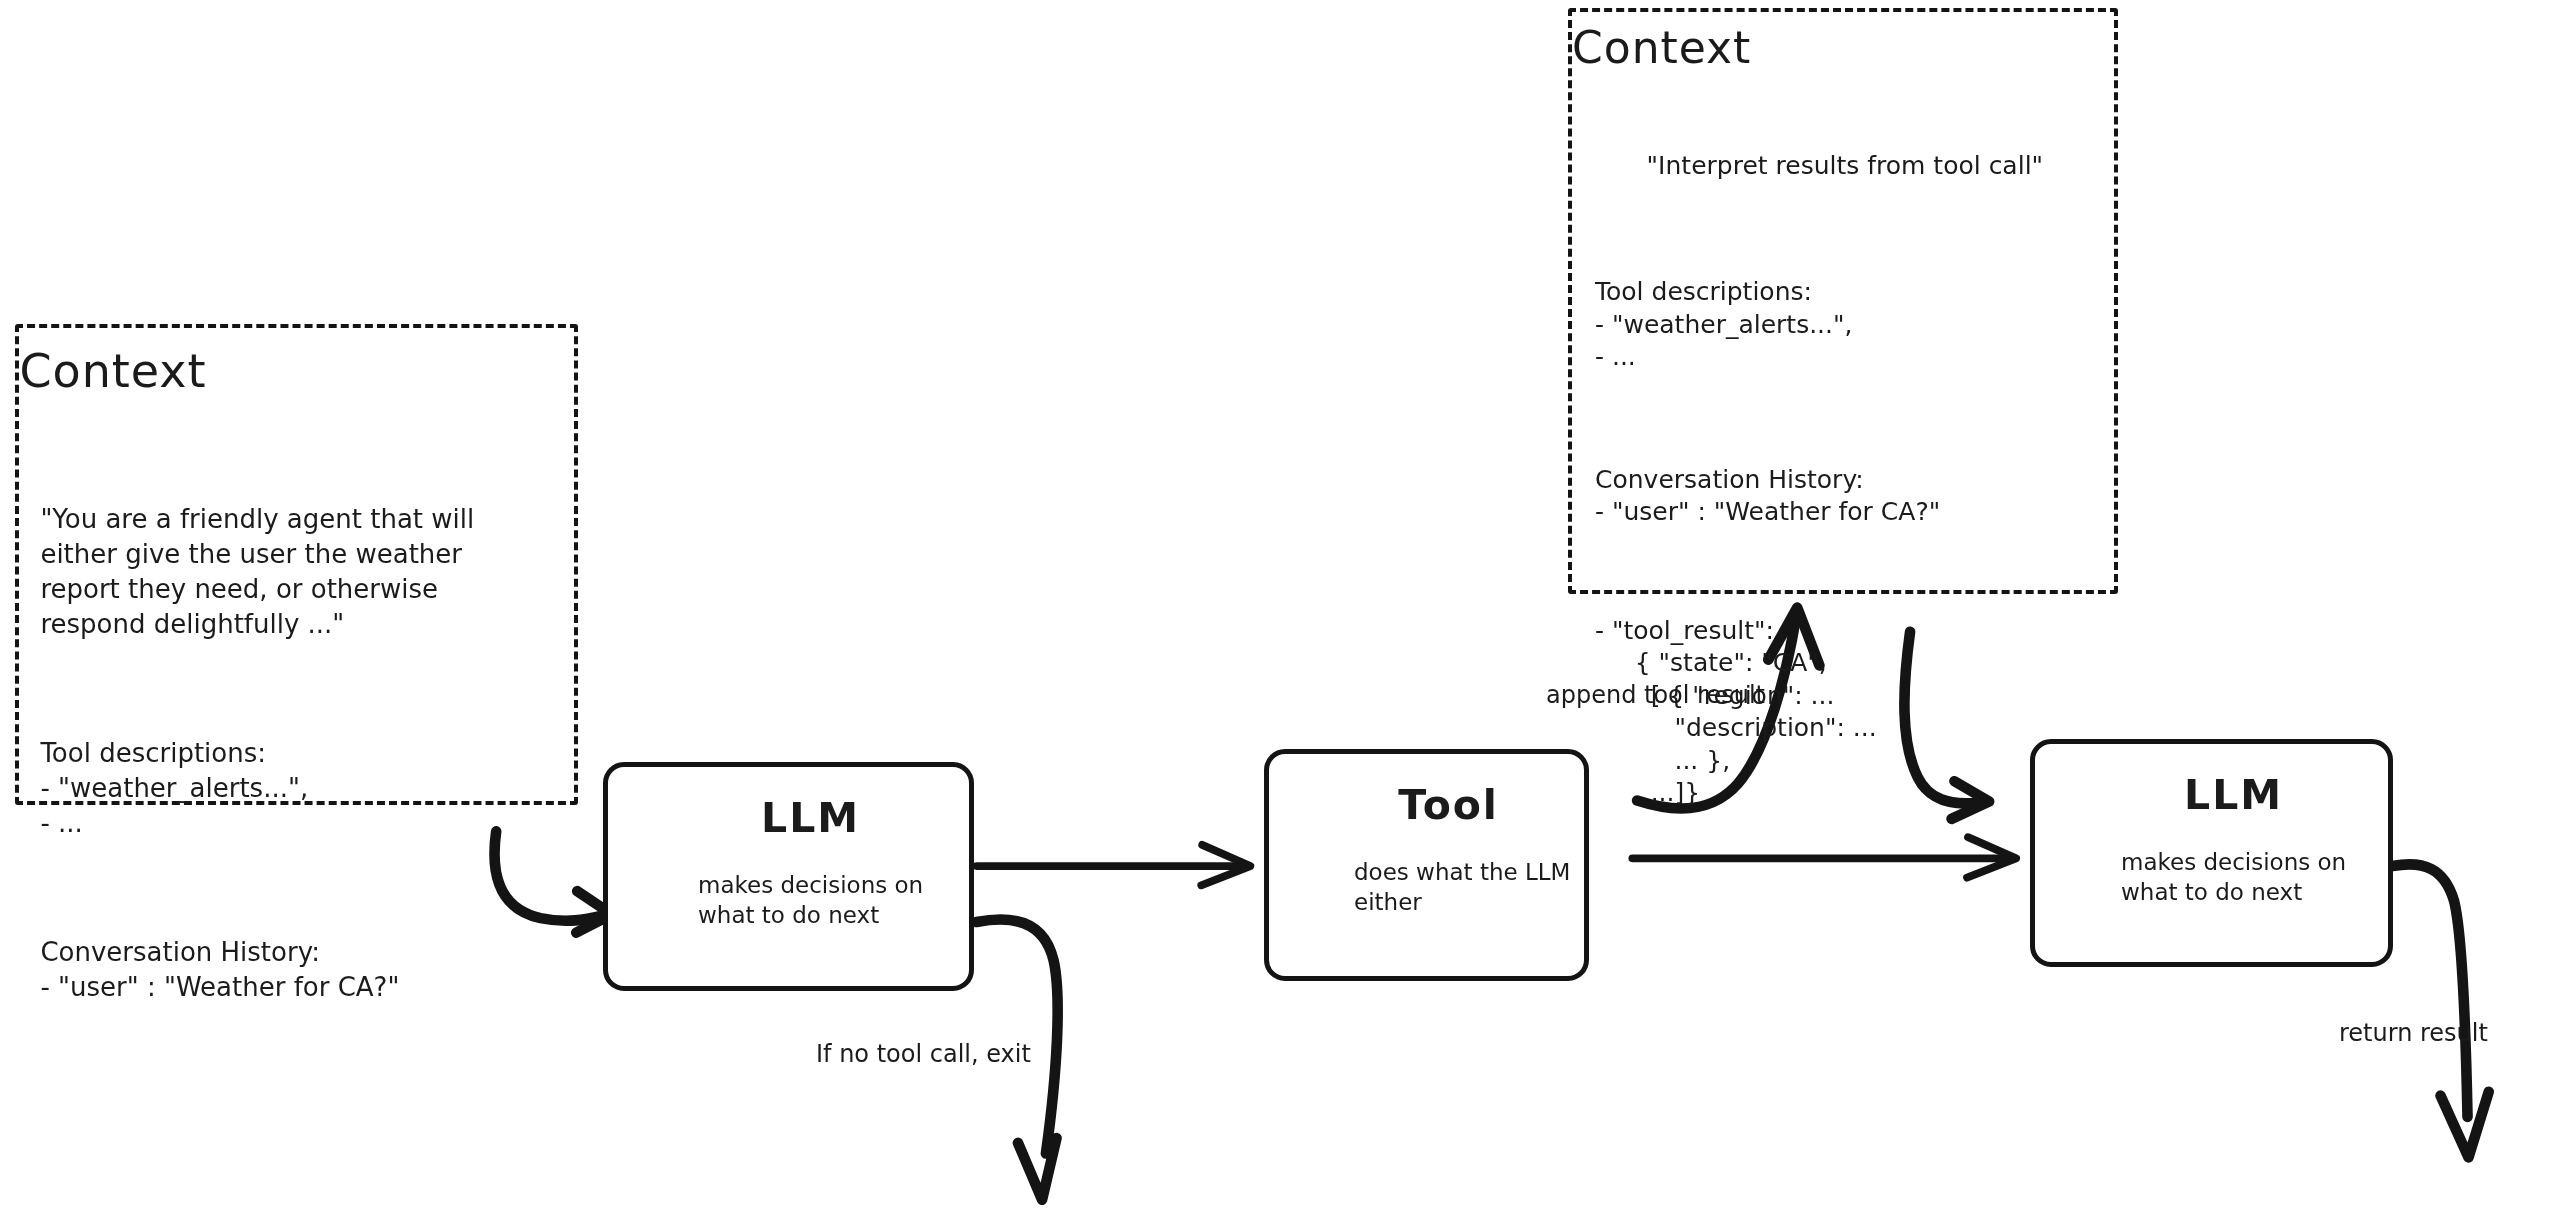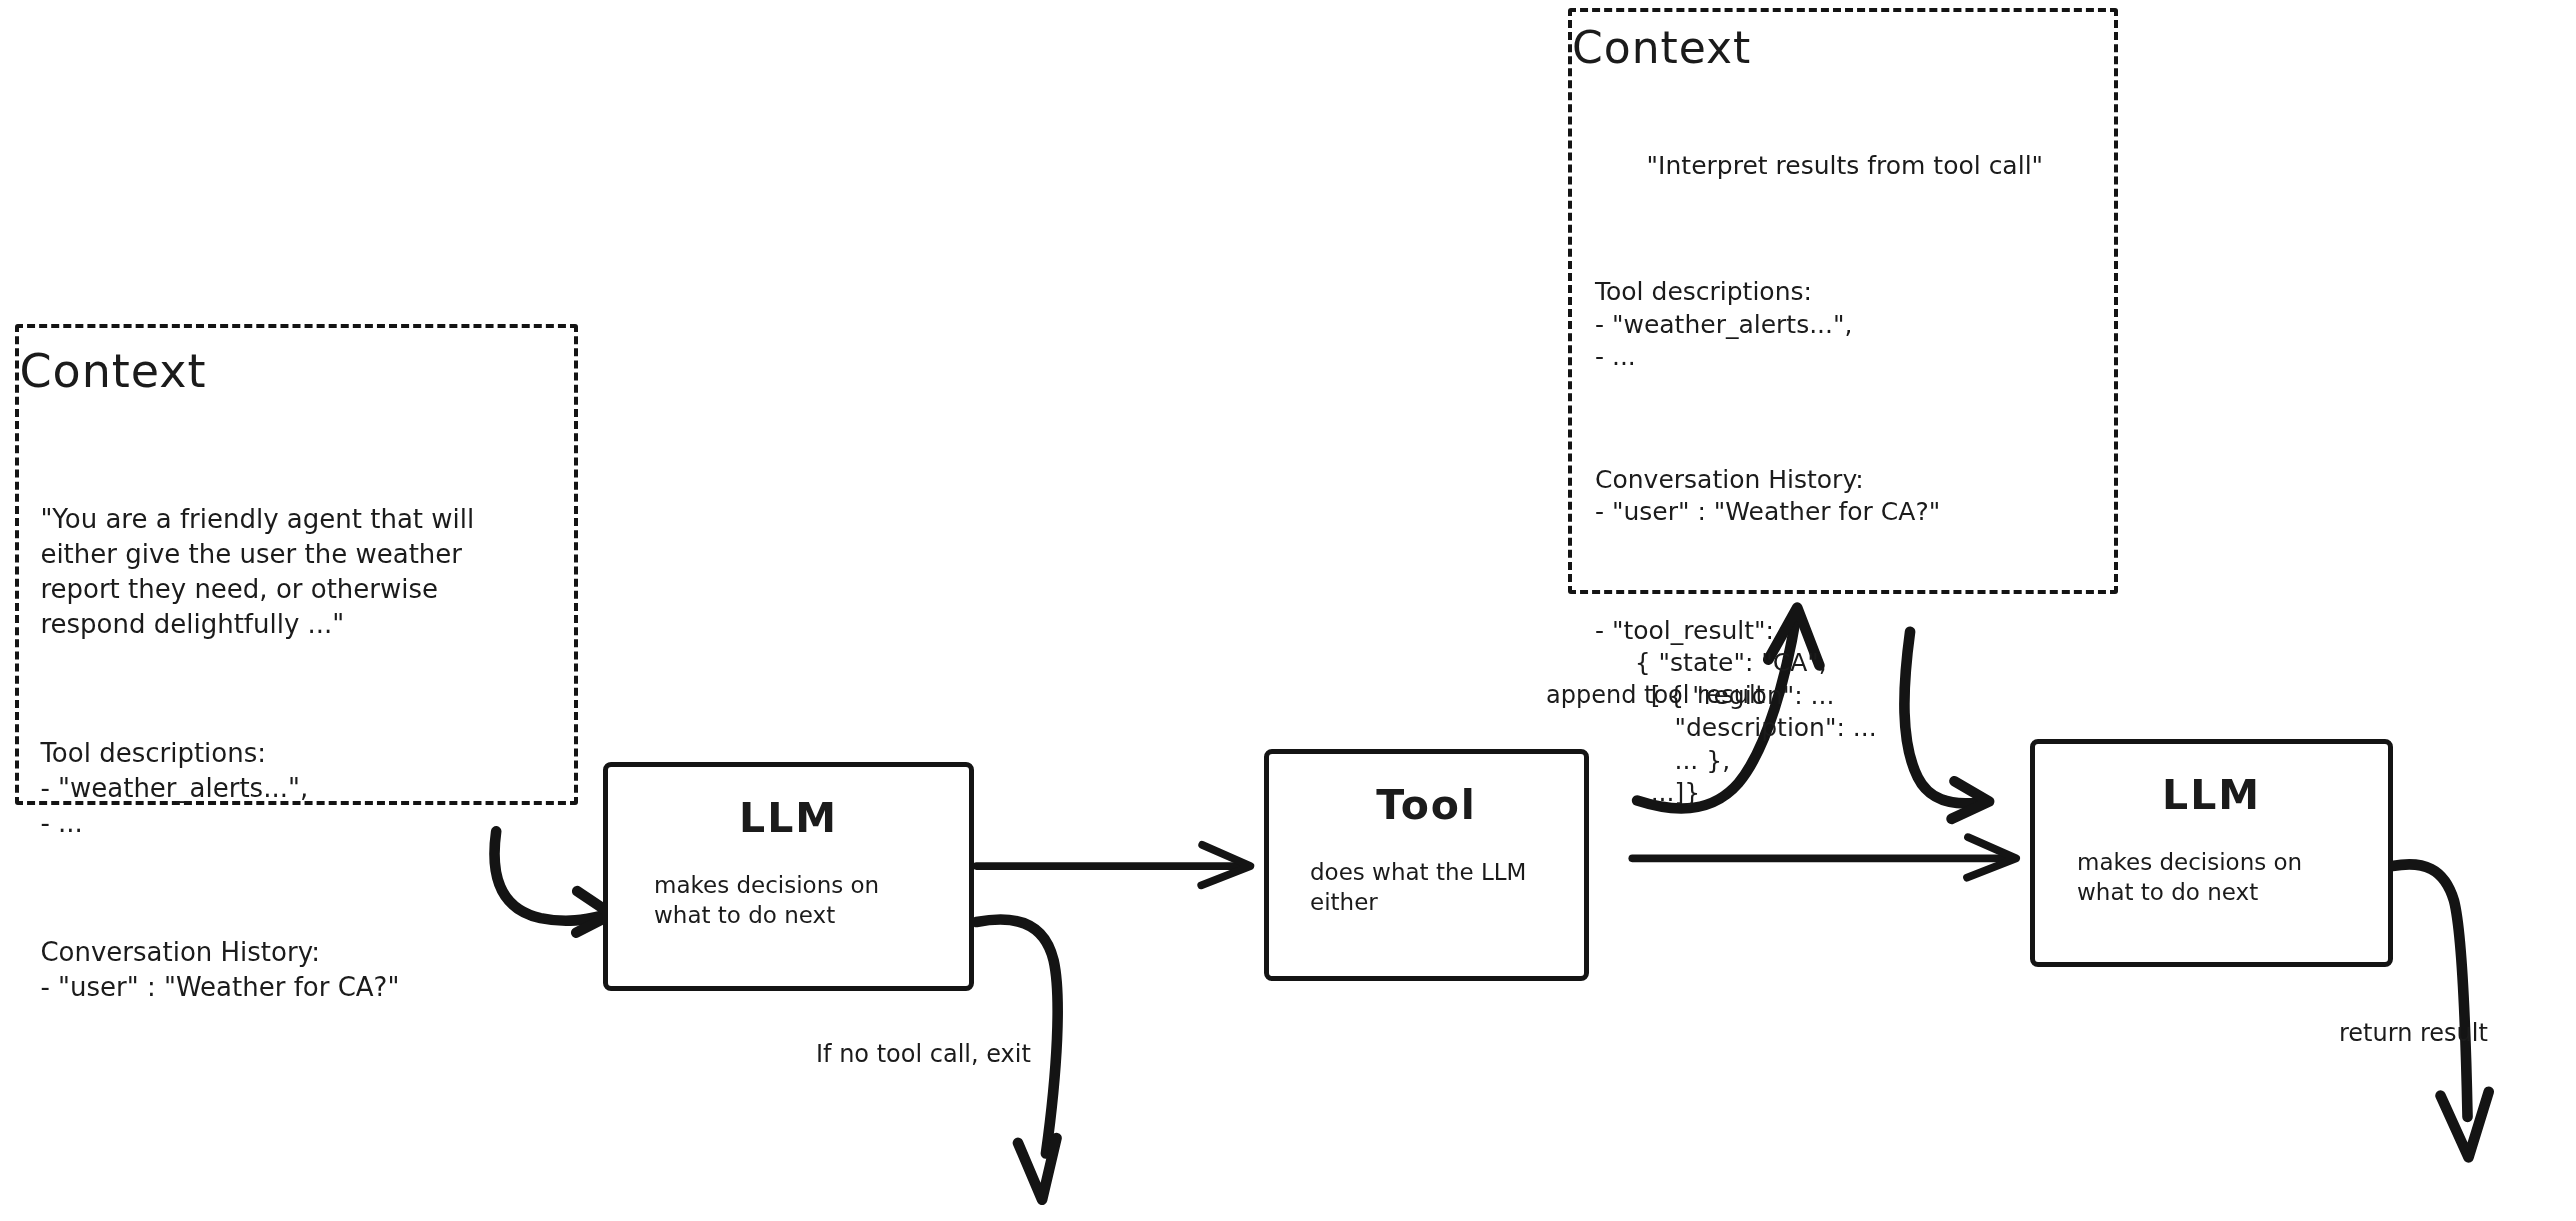--- a/index.html
+++ b/index.html
@@ -42,26 +42,27 @@
   #ctx-right .ctx-title{margin-top:13.5px;font-size:44px;}
   #ctx-right .ctx-body{margin:13.5px 0 0 23px;font-size:25px;line-height:1.30;}
   #ctx-right .quote{text-align:center;margin:0 0 25px 0;padding-right:19.3px;}
   #ctx-right .mono-block{margin:0;white-space:pre;}
 
   
   .node{
     position:absolute;
     box-sizing:border-box;
     border:5.8px solid #141414;
-    border-radius:8px;
+    border-radius:21px;
     background:#fff;
     display:flex;
     flex-direction:column;
     align-items:center;
     justify-content:flex-start;
+    padding-left:44px;
   }
   .node-title{
     font-size:41px;
     font-weight:700;
     letter-spacing:1.9px;
     margin-top:27px;
   }
   .node-sub{
     font-size:23px;
     line-height:1.30;

